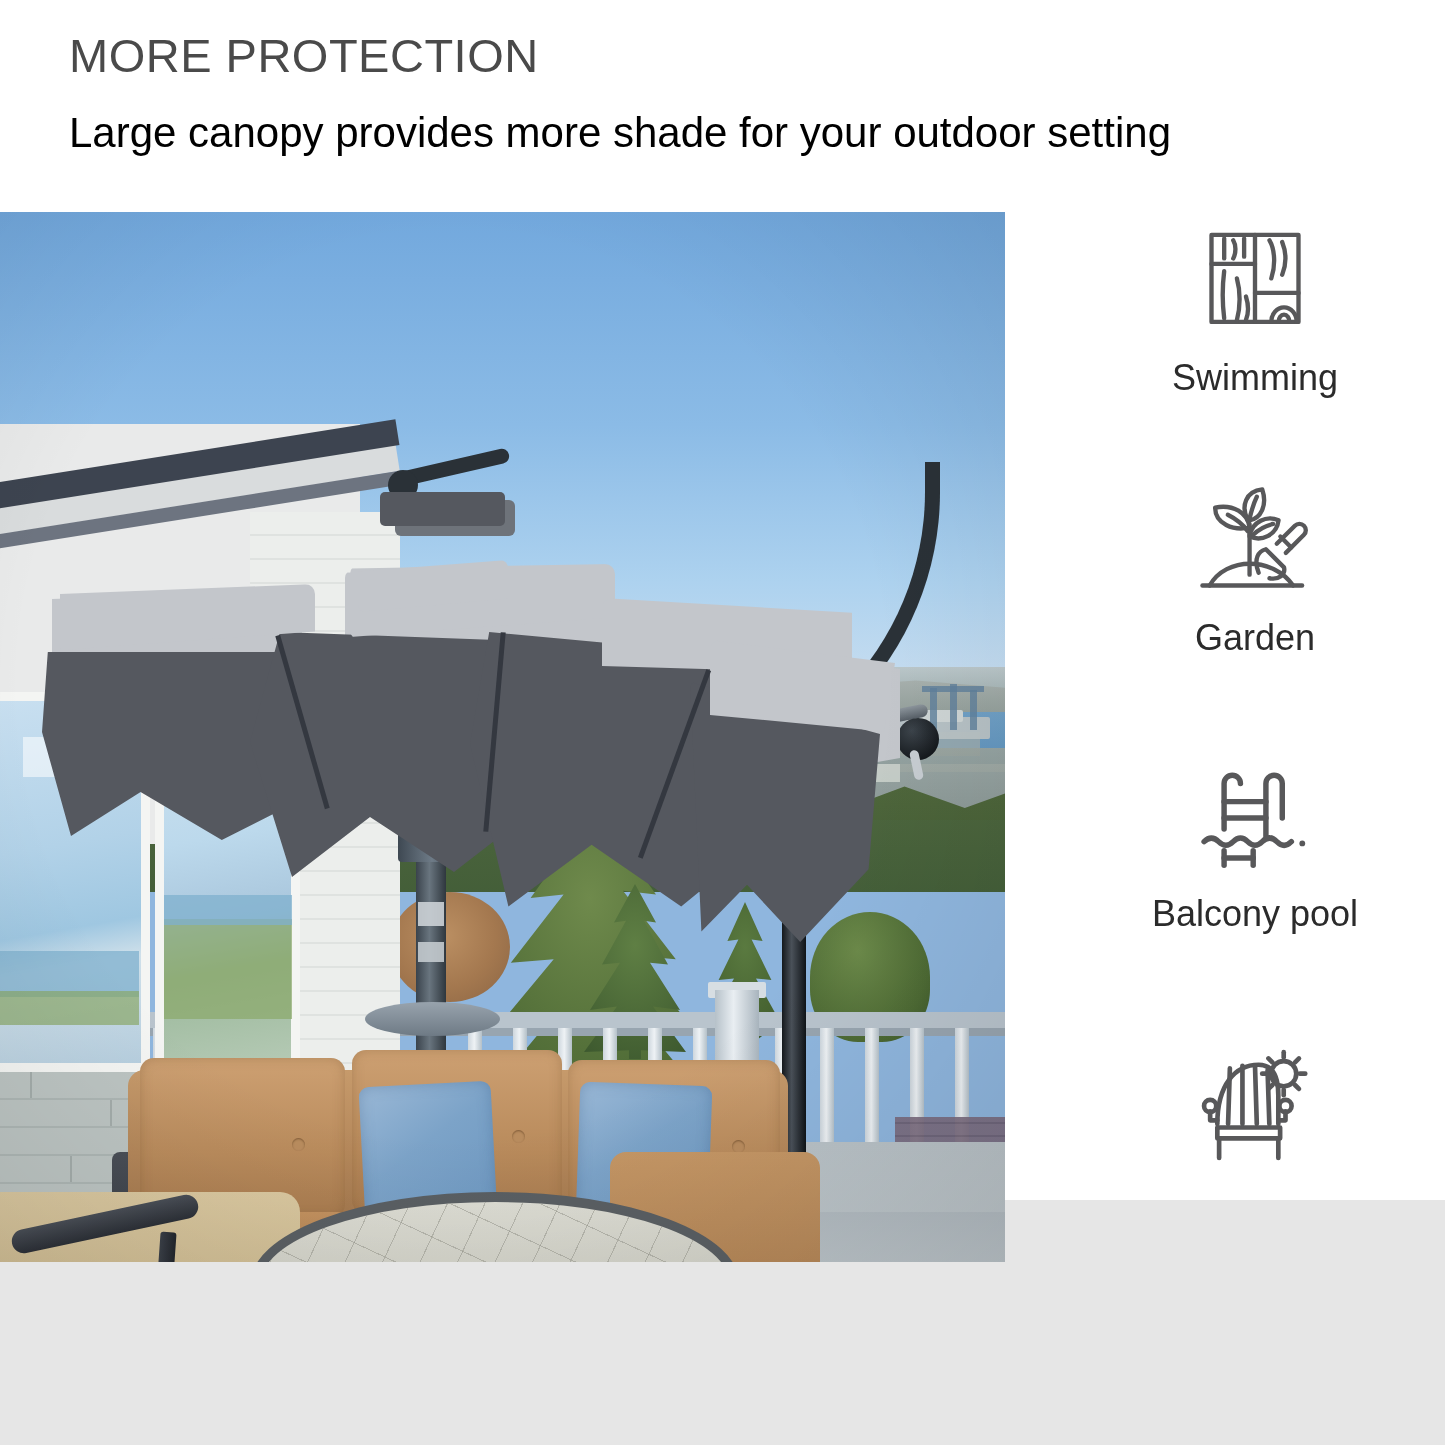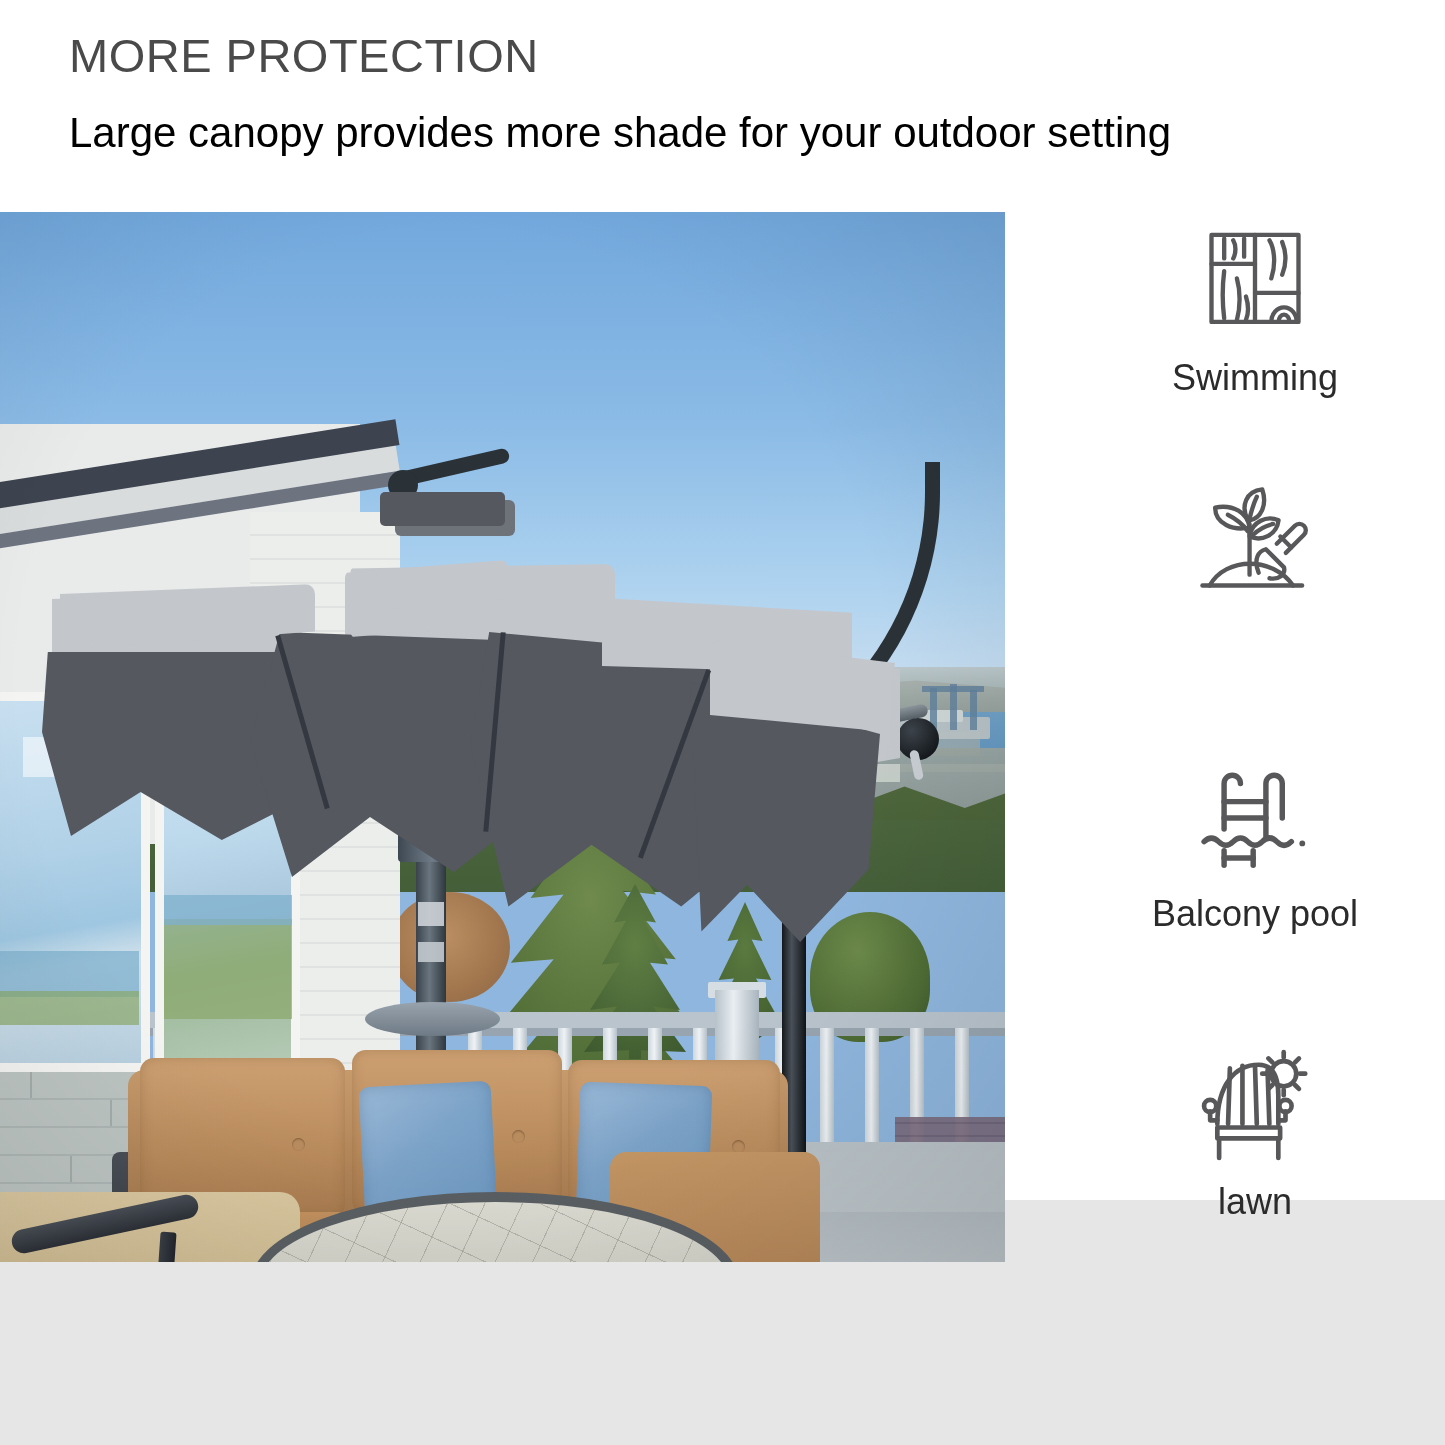--- a/index.html
+++ b/index.html
@@ -427,20 +427,21 @@
       <path d="M19 17 c4 2 8 5 11 9"></path>
       <path d="M30 20 C26 12 29 4 38 3 c3 9 -1 16 -7 17Z"></path>
       <path d="M35 7 c-2 4 -3 8 -4 12"></path>
       <path d="M31 28 C33 21 40 17 47 20 c-1 8 -9 12 -16 9Z"></path>
       <path d="M44 22 c-4 1 -8 3 -11 6"></path>
       <path d="M36 49 c-3 -8 0 -12 4 -13 l10 10 c1 4 -3 7 -8 6"></path>
       <path d="M46 33 l10 -10 a3.5 3.5 0 0 1 5 5 l-10 10"></path>
       <line x1="48" y1="29" x2="54" y2="35"></line>
     </svg>
   </div>
+  <div class="feature-label">Garden</div>
 </div>
 
 <div class="feature" id="feat-2">
   <div class="feature-icon">
     <svg width="120" height="112" viewBox="0 0 66 60" fill="none" stroke="#58585a" stroke-width="3" stroke-linecap="round" stroke-linejoin="round">
       <path d="M16 36 V11 a4.5 4.5 0 0 1 9 0"></path>
       <path d="M39 40 V11 a4.5 4.5 0 0 1 9 0 V30"></path>
       <line x1="16" y1="21" x2="39" y2="21"></line>
       <line x1="16" y1="30" x2="39" y2="30"></line>
       <path d="M5 43 q4 -4 8 0 t8 0 t8 0 t8 0 t8 0 t8 0"></path>
@@ -472,14 +473,13 @@
       <line x1="41" y1="12" x2="42" y2="42"></line>
       <path d="M13 44 h35 v6 H13 Z"></path>
       <circle cx="9" cy="32" r="3.4"></circle>
       <circle cx="51" cy="32" r="3.4"></circle>
       <path d="M9 35 v5 h4"></path>
       <path d="M51 35 v5 h-4"></path>
       <line x1="14" y1="50" x2="14" y2="61"></line>
       <line x1="47" y1="50" x2="47" y2="61"></line>
     </svg>
   </div>
-  <div class="feature-label">lawn</div>
 </div>
 
 </body></html>

